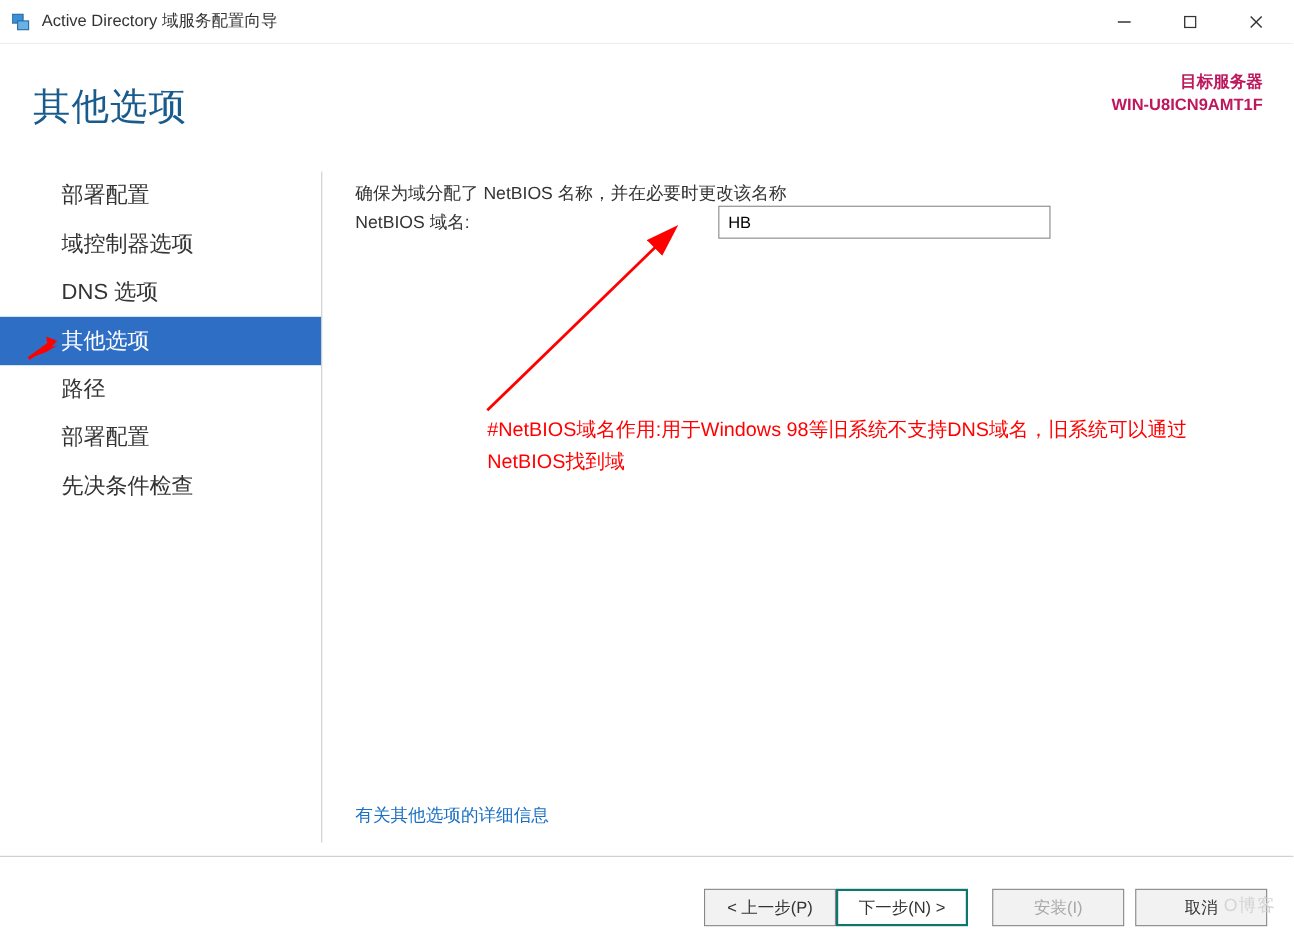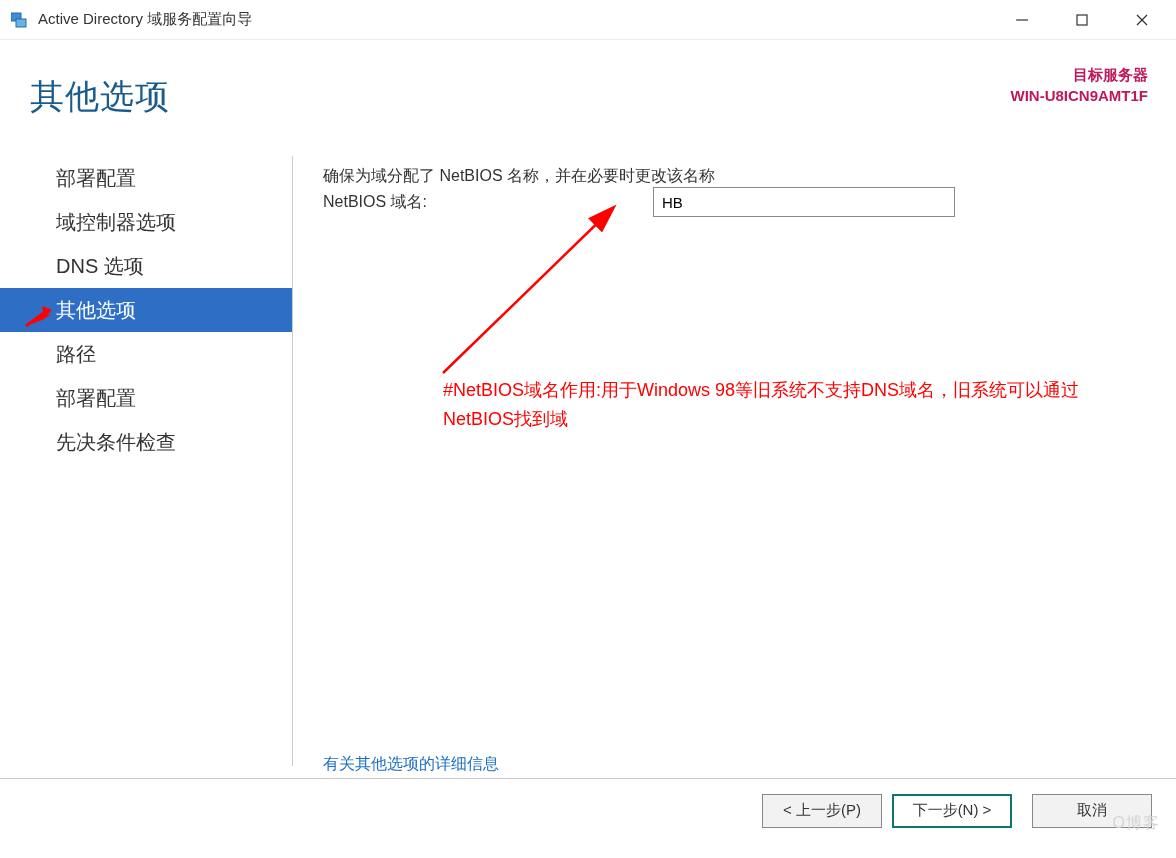--- a/index.html
+++ b/index.html
@@ -127,33 +127,32 @@
       left: 150px;
       top: 238px;
       color: #ff0000;
       font-size: 18px;
       line-height: 1.6;
       width: 680px;
     }
     .more-link {
       position: absolute;
       left: 30px;
-      bottom: 3px;
+      bottom: 26px;
       color: #1a6fc4;
       font-size: 16px;
       cursor: pointer;
     }
     .button-bar {
       border-top: 1px solid #ccc;
       height: 64px;
       display: flex;
       justify-content: flex-end;
-      align-items: center;
+      align-items: flex-end;
       padding-right: 24px;
-      gap: 10px;
       background: #fff;
     }
     .btn {
       min-width: 120px;
       height: 34px;
       border: 1px solid #888;
       background: #f2f2f2;
       font-size: 15px;
       color: #333;
       font-family: inherit;
@@ -263,16 +262,17 @@
 
 <svg class="red-arrow" width="30" height="26">
   <path d="M2,24 L26,6 L20,14 L28,12 L18,18 Z" fill="#ff0000"></path>
   <line x1="2" y1="24" x2="24" y2="8" stroke="#ff0000" stroke-width="3"></line>
   <path d="M18,4 L28,8 L20,16 Z" fill="#ff0000"></path>
 </svg>
 
 <div class="button-bar">
   <button class="btn">&lt; 上一步(P)</button>
   <button class="btn default">下一步(N) &gt;</button>
+  <button class="btn disabled" style="margin-left:22px;">安装(I)</button>
   <button class="btn cancel">取消</button>
 </div>
 
 <div class="watermark">O博客</div>
 
 </body></html>

